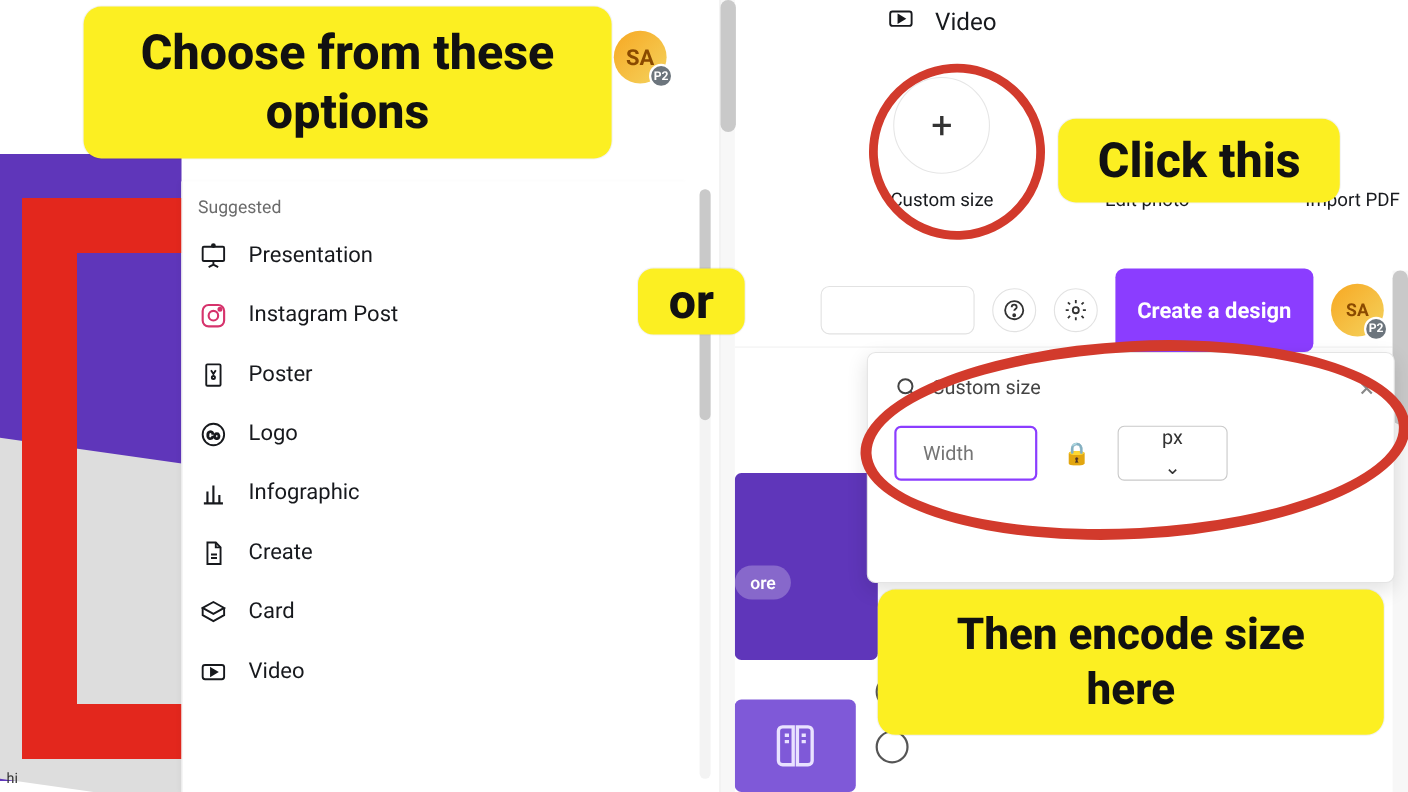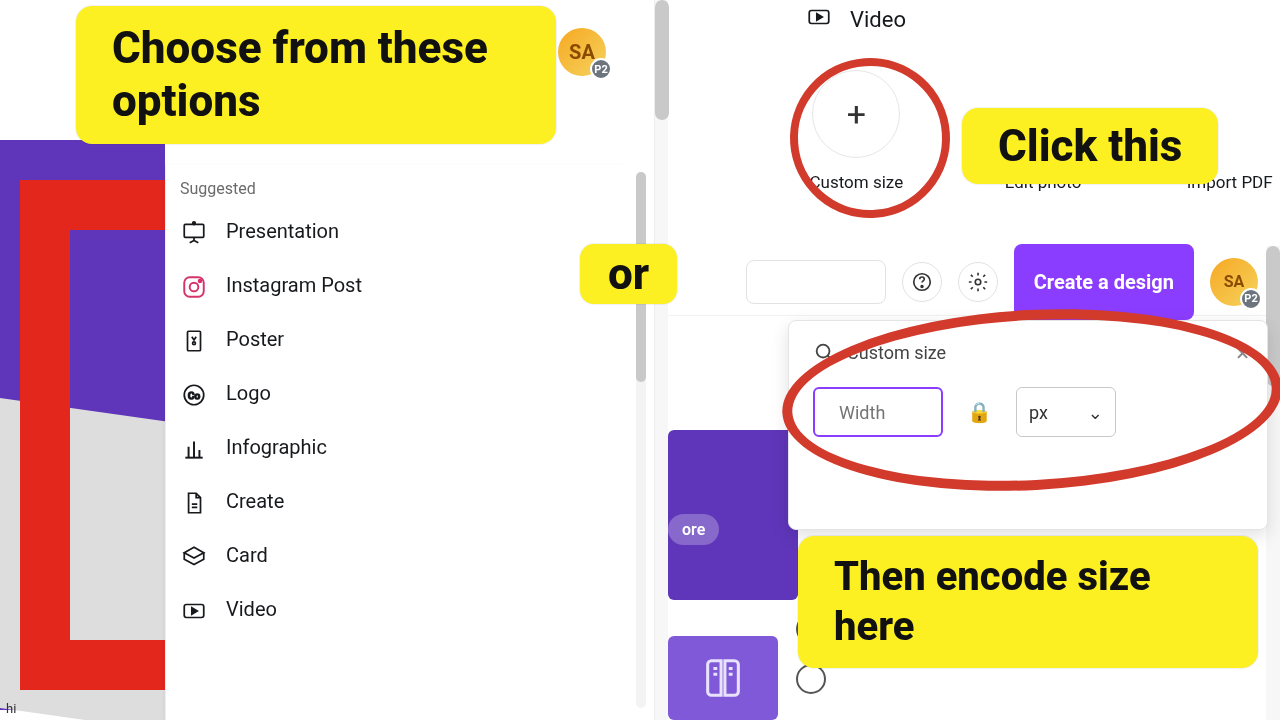--- a/index.html
+++ b/index.html
@@ -6,21 +6,21 @@
   body { width: 1280px; height: 720px; background: #fff; position: relative; overflow: hidden; }
 
   
   .left-panel { position: absolute; left: 0; top: 0; width: 660px; height: 720px; }
   .left-bg { position: absolute; left: 0; top: 140px; width: 165px; height: 570px; background: #5f36ba; }
   .left-bg2 { position: absolute; left: 0; top: 410px; width: 170px; height: 310px; background: #ddd; transform: skewY(8deg); }
   .left-caption { position:absolute; left:0; bottom:0; font-size:13px; color:#333; z-index:6; padding:4px 6px; }
 
   .red-bracket { position: absolute; left: 20px; top: 180px; width: 150px; height: 510px; z-index: 5; border-left: 50px solid #e3271d; border-top: 50px solid #e3271d; border-bottom: 50px solid #e3271d; }
 
-  .callout { background: #fcef22; border-radius: 16px; padding: 16px 36px; font-weight: 800; color: #111; text-align: left; position: absolute; box-shadow: 0 0 0 1px rgba(0,0,0,0.05); }
+  .callout { background: #fcef22; border-radius: 16px; padding: 16px 36px; font-weight: 800; color: #111; text-align: center; position: absolute; box-shadow: 0 0 0 1px rgba(0,0,0,0.05); }
   .callout.top-left { left: 76px; top: 6px; font-size: 44px; line-height: 1.2; width: 480px; z-index: 20; }
   .callout.or { left: 580px; top: 244px; font-size: 44px; padding: 4px 28px; border-radius:14px; z-index: 30; }
 
   .avatar { position: absolute; top: 28px; left: 558px; width: 48px; height: 48px; border-radius: 50%; background: linear-gradient(135deg,#f7a823,#f4d35e); color: #8a4a00; font-weight:700; display:flex; align-items:center; justify-content:center; font-size:20px; z-index:2; }
   .avatar .badge { position:absolute; right:-6px; bottom:-4px; background:#6c757d; color:#fff; border-radius:50%; width:22px; height:22px; font-size:11px; display:flex; align-items:center; justify-content:center; border:2px solid #fff; }
 
   .suggest-panel { position: absolute; left: 165px; top: 165px; width: 460px; height: 556px; background: #fff; border-left: 1px solid #eee; z-index: 10; box-shadow: -2px 0 4px rgba(0,0,0,0.03); }
   .suggest-head { color: #6b6b6b; font-size: 16px; padding: 14px 14px 8px; }
   .s-item { display: flex; align-items: flex-start; gap: 18px; padding: 13px 14px; font-size: 20px; color: #17191d; cursor: pointer; }
   .s-ico { width: 28px; height: 28px; display:flex; align-items:center; justify-content:center; color:#17191d; }
@@ -58,21 +58,21 @@
 
   .popup { position:absolute; left:120px; top:320px; width:480px; height:210px; background:#fff; border:1px solid #e4e4e4; border-radius:8px; box-shadow:0 6px 18px rgba(0,0,0,0.12); z-index:20; padding:20px 24px 18px; }
   .popup-head { display:flex; align-items:center; gap:12px; color:#444; }
   .popup-head .sico { width:22px; height:22px; }
   .popup-head .ttl { font-size:18px; color:#444; }
   .popup-close { position:absolute; right:18px; top:18px; font-size:24px; color:#888; cursor:pointer; }
   .size-row { display:flex; gap:24px; margin-top:24px; align-items:center; }
   .inp { width:130px; height:50px; border:1px solid #c9c9c9; border-radius:6px; font-size:18px; padding:0 12px; color:#888; }
   .inp.focus { border:2px solid #8b3dff;padding-left:24px; }
   .lock { color:#bbb; font-size:20px; }
-  .unit { width:100px; height:50px; border:1px solid #c9c9c9; border-radius:6px; display:flex; align-items:center; justify-content:space-between; padding:0 12px; font-size:18px; color:#333; cursor:pointer; }
+  .unit { width:100px; height:50px; border:1px solid #c9c9c9; border-radius:6px; display:flex; align-items:center; justify-content:space-between; padding:0 12px; font-size:18px; color:#333; cursor:pointer;flex-direction:column; }
   .popup-btn { margin-top:22px; width:100%; height:46px; border-radius:6px; background:#f3f3f3; color:#aaa; font-size:18px; border:none; }
 
   .red-oval { position:absolute; left:114px; top:310px; width:500px; height:180px; border:10px solid #d23a2c; border-radius:50%/50%; transform:rotate(-3deg); z-index:25; pointer-events:none; }
 
   .callout.encode { left:130px; top:536px; font-size:40px; width:460px; z-index:30; line-height:1.25; }
 
   .right-scroll { position:absolute; right:0; top:246px; width:14px; height:474px; background:#f7f7f7; }
   .right-scroll .thumb { position:absolute; top:0; width:14px; height:140px; background:#c9c9c9; border-radius:7px; }
 
   .book-tile { position:absolute; left:0; top:636px; width:110px; height:84px; background:#7f59d8; border-radius:6px; display:flex; align-items:center; justify-content:center; }

